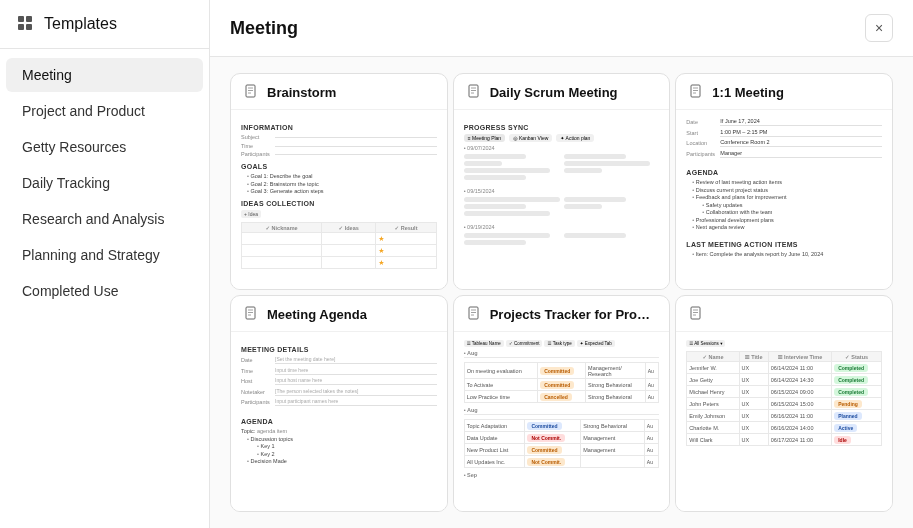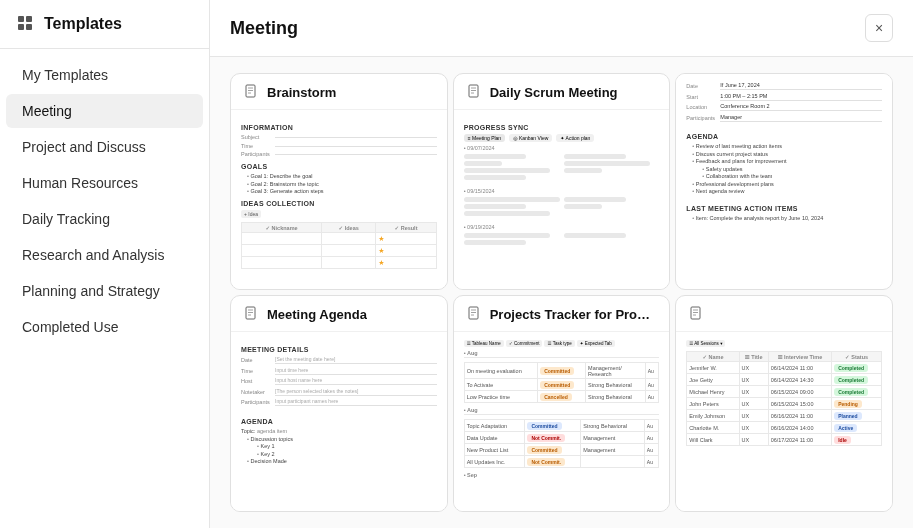--- a/index.html
+++ b/index.html
@@ -33,21 +33,21 @@
     }
 
     .sidebar-header-icon {
       width: 20px;
       height: 20px;
       color: #333;
     }
 
     .sidebar-header-title {
       font-size: 16px;
-      font-weight: 700;
+      font-weight: 400;
       color: #111;
     }
 
     .sidebar-nav {
       display: flex;
       flex-direction: column;
       padding: 8px 0;
       overflow-y: auto;
       flex: 1;
     }
@@ -264,24 +264,23 @@
       <svg width="20" height="20" viewBox="0 0 20 20" fill="none">
         <rect x="2" y="2" width="6" height="6" rx="1" fill="#555"></rect>
         <rect x="10" y="2" width="6" height="6" rx="1" fill="#555"></rect>
         <rect x="2" y="10" width="6" height="6" rx="1" fill="#555"></rect>
         <rect x="10" y="10" width="6" height="6" rx="1" fill="#555"></rect>
       </svg>
     </span>
     <span class="sidebar-header-title">Templates</span>
   </div>
   <nav class="sidebar-nav">
-    <div class="sidebar-item">My Templates</div>
     <div class="sidebar-item active">Meeting</div>
-    <div class="sidebar-item">Project and Discuss</div>
-    <div class="sidebar-item">Human Resources</div>
+    <div class="sidebar-item">Project and Product</div>
+    <div class="sidebar-item">Getty Resources</div>
     <div class="sidebar-item">Daily Tracking</div>
     <div class="sidebar-item">Research and Analysis</div>
     <div class="sidebar-item">Planning and Strategy</div>
     <div class="sidebar-item">Completed Use</div>
   </nav>
 </div>
 
 <div class="main">
   <div class="main-header">
     <span class="main-title">Meeting</span>
@@ -408,20 +407,31 @@
             <div class="preview-line medium"></div>
           </div>
           <div style="flex:1;">
             <div class="preview-line medium"></div>
           </div>
         </div>
       </div>
     </div>
 
     <div class="template-card">
+      <div class="template-card-header">
+        <span class="template-card-icon">
+          <svg width="14" height="14" viewBox="0 0 14 14" fill="none">
+            <rect x="1" y="1" width="9" height="12" rx="1" stroke="#666" stroke-width="1" fill="none"></rect>
+            <line x1="3" y1="4" x2="8" y2="4" stroke="#888" stroke-width="0.8"></line>
+            <line x1="3" y1="6.5" x2="8" y2="6.5" stroke="#888" stroke-width="0.8"></line>
+            <line x1="3" y1="9" x2="6" y2="9" stroke="#888" stroke-width="0.8"></line>
+          </svg>
+        </span>
+        <span class="template-card-title">1:1 Meeting</span>
+      </div>
       <div class="template-card-preview">
         <div class="preview-form-row">
           <span class="preview-label">Date</span>
           <span class="preview-value" style="font-size:5.5px;color:#333;">If June 17, 2024</span>
         </div>
         <div class="preview-form-row">
           <span class="preview-label">Start</span>
           <span class="preview-value" style="font-size:5.5px;color:#333;">1:00 PM – 2:15 PM</span>
         </div>
         <div class="preview-form-row">

